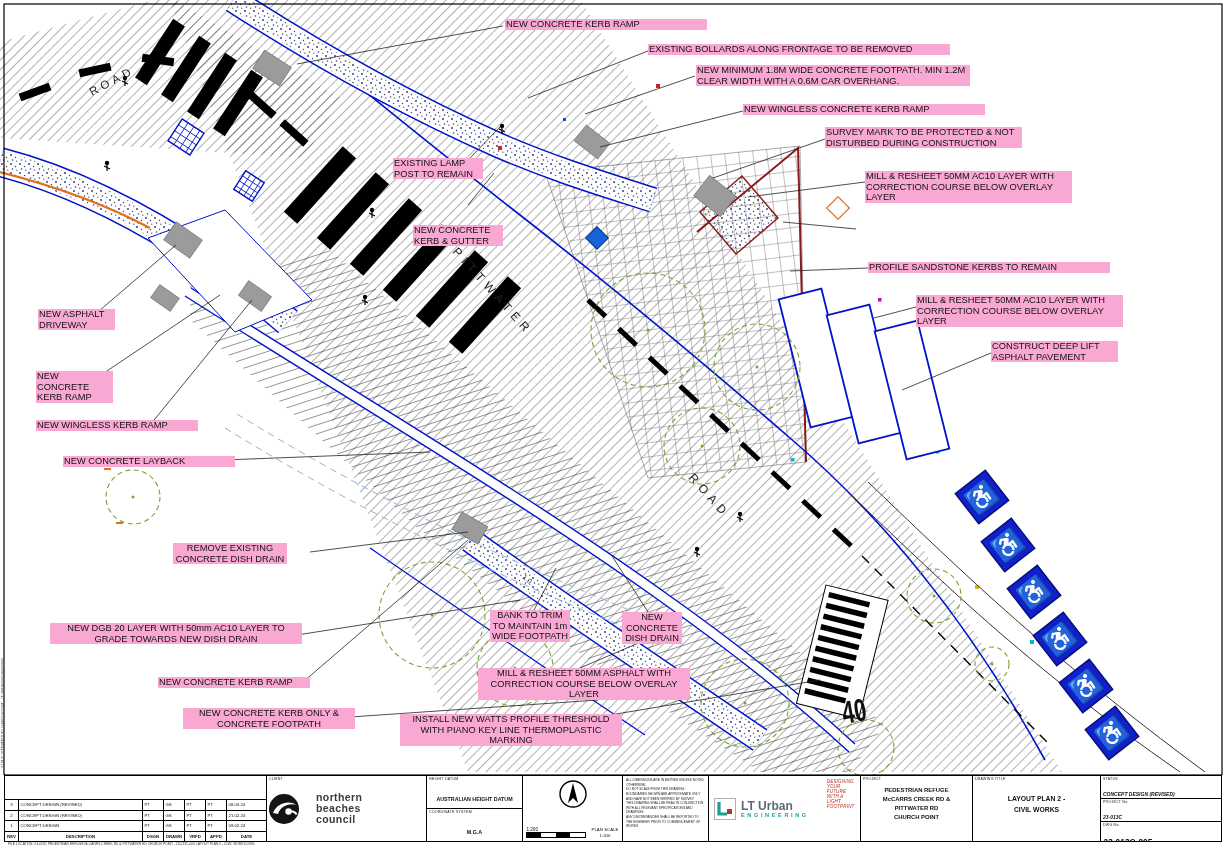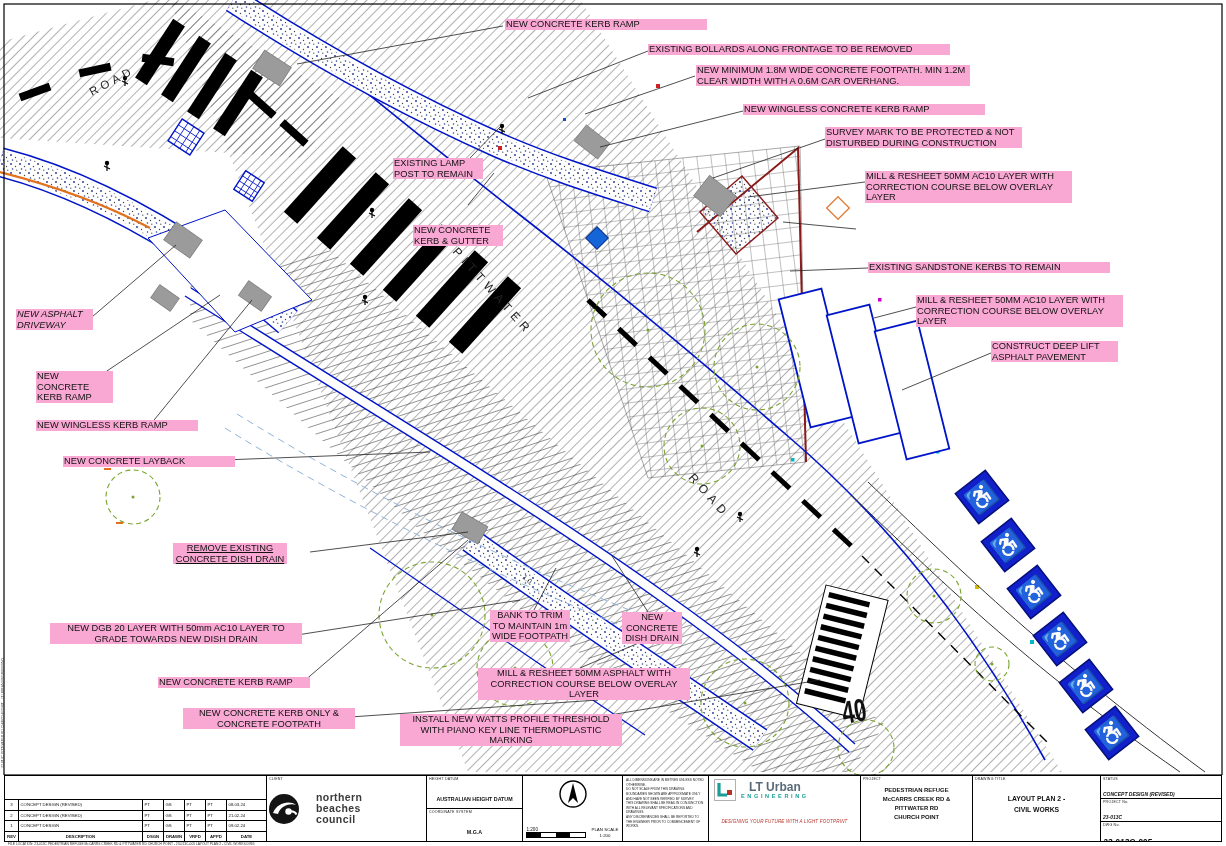--- a/index.html
+++ b/index.html
@@ -32,21 +32,21 @@
   
   .northscale{width:100px;display:flex;flex-direction:column;align-items:center;justify-content:space-between;padding:3px 2px;box-sizing:border-box;}
   .scale-row{display:flex;align-items:flex-end;gap:5px;}
   .scale-ratio{font-size:4.6px;text-align:left;}
   .scale-bar{width:58px;height:4.5px;border:.6px solid #000;
      background:linear-gradient(90deg,#000 0 25%,#fff 25% 50%,#000 50% 75%,#fff 75% 100%);}
   .scale-side{font-size:4.4px;line-height:1.25;text-align:center;}
   
   .notes{width:86px;padding:2px 3px;box-sizing:border-box;font-size:3.2px;line-height:1.45;color:#222;}
   
-  .firm{width:152px;padding:3px 5px;box-sizing:border-box;display:flex;flex-direction:column;gap:18px;text-align:center;}
+  .firm{width:152px;padding:3px 5px;box-sizing:border-box;display:flex;gap:18px;}
   .firm-top{display:flex;align-items:center;gap:5px;}
   .firm-name{font-size:12px;font-weight:bold;color:#5a6b78;line-height:1;}
   .firm-sub{font-size:5.6px;letter-spacing:2.6px;color:#1b9e97;font-weight:bold;}
   .firm-tag{font-size:4.5px;font-style:italic;color:#b83227;letter-spacing:.2px;}
   .firm-addr{display:flex;gap:8px;font-size:3.6px;color:#333;line-height:1.35;}
   
   .proj{width:112px;}
   .proj-lines{margin-top:10px;text-align:center;font-size:5.9px;font-weight:600;line-height:1.5;}
   
   .dtitle{width:128px;}
@@ -353,30 +353,30 @@
 
   <rect x="4" y="4" width="1218" height="771" fill="none" stroke="#000" stroke-width="1.2"></rect>
 </svg>
 
 <div class="ann" style="left:505px;top:19px;width:200px;">NEW CONCRETE KERB RAMP</div>
 <div class="ann" style="left:648px;top:44px;width:300px;">EXISTING BOLLARDS ALONG FRONTAGE TO BE REMOVED</div>
 <div class="ann" style="left:696px;top:65px;width:272px;">NEW MINIMUM 1.8M WIDE CONCRETE FOOTPATH. MIN 1.2M CLEAR WIDTH WITH A 0.6M CAR OVERHANG.</div>
 <div class="ann" style="left:743px;top:104px;width:240px;">NEW WINGLESS CONCRETE KERB RAMP</div>
 <div class="ann" style="left:825px;top:127px;width:195px;">SURVEY MARK TO BE PROTECTED &amp; NOT DISTURBED DURING CONSTRUCTION</div>
 <div class="ann" style="left:865px;top:171px;width:205px;">MILL &amp; RESHEET 50MM AC10 LAYER WITH CORRECTION COURSE BELOW OVERLAY LAYER</div>
-<div class="ann" style="left:868px;top:262px;width:240px;">EXISTING SANDSTONE KERBS TO REMAIN</div>
+<div class="ann" style="left:868px;top:262px;width:240px;">PROFILE SANDSTONE KERBS TO REMAIN</div>
 <div class="ann" style="left:916px;top:295px;width:205px;">MILL &amp; RESHEET 50MM AC10 LAYER WITH CORRECTION COURSE BELOW OVERLAY LAYER</div>
 <div class="ann" style="left:991px;top:341px;width:125px;">CONSTRUCT DEEP LIFT ASPHALT PAVEMENT</div>
 <div class="ann" style="left:393px;top:158px;width:88px;">EXISTING LAMP POST TO REMAIN</div>
 <div class="ann" style="left:413px;top:217px;width:88px;margin-top:8px;">NEW CONCRETE KERB &amp; GUTTER</div>
-<div class="ann" style="left:16px;top:309px;width:75px;font-style:italic;">NEW ASPHALT DRIVEWAY</div>
+<div class="ann" style="left:38px;top:309px;width:75px;">NEW ASPHALT DRIVEWAY</div>
 <div class="ann" style="left:36px;top:371px;width:75px;">NEW CONCRETE KERB RAMP</div>
 <div class="ann" style="left:36px;top:420px;width:160px;">NEW WINGLESS KERB RAMP</div>
 <div class="ann" style="left:63px;top:456px;width:170px;">NEW CONCRETE LAYBACK</div>
-<div class="ann center" style="left:173px;top:543px;width:112px;text-decoration:underline;">REMOVE EXISTING CONCRETE DISH DRAIN</div>
+<div class="ann center" style="left:173px;top:543px;width:112px;">REMOVE EXISTING CONCRETE DISH DRAIN</div>
 <div class="ann center" style="left:50px;top:623px;width:250px;">NEW DGB 20 LAYER WITH 50mm AC10 LAYER TO GRADE TOWARDS NEW DISH DRAIN</div>
 <div class="ann" style="left:158px;top:677px;width:150px;">NEW CONCRETE KERB RAMP</div>
 <div class="ann center" style="left:183px;top:708px;width:170px;">NEW CONCRETE KERB ONLY &amp; CONCRETE FOOTPATH</div>
 <div class="ann center" style="left:490px;top:610px;width:78px;">BANK TO TRIM TO MAINTAIN 1m WIDE FOOTPATH</div>
 <div class="ann center" style="left:622px;top:612px;width:58px;">NEW CONCRETE DISH DRAIN</div>
 <div class="ann center" style="left:478px;top:668px;width:210px;">MILL &amp; RESHEET 50MM ASPHALT WITH CORRECTION COURSE BELOW OVERLAY LAYER</div>
 <div class="ann center" style="left:400px;top:714px;width:220px;">INSTALL NEW WATTS PROFILE THRESHOLD WITH PIANO KEY LINE THERMOPLASTIC MARKING</div>
 
 <div class="tb">
 

